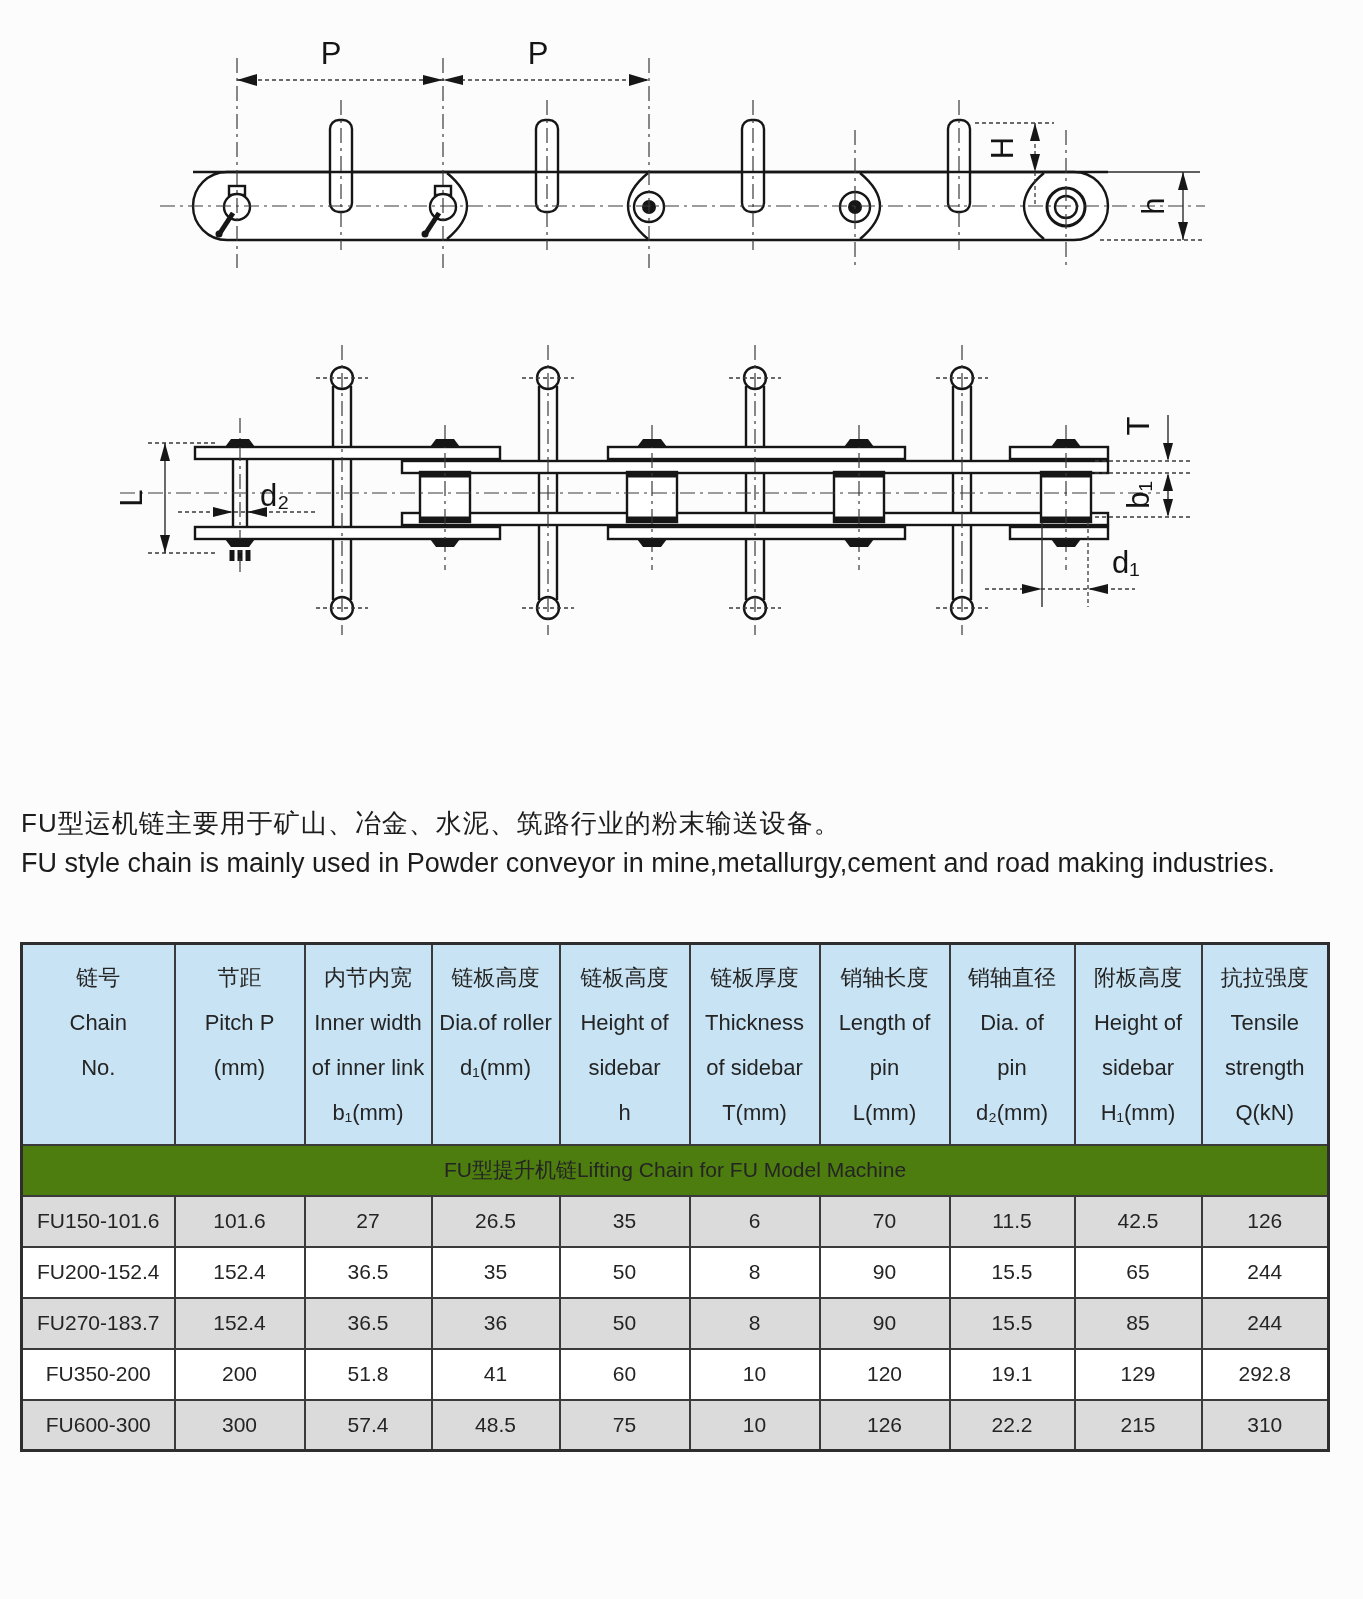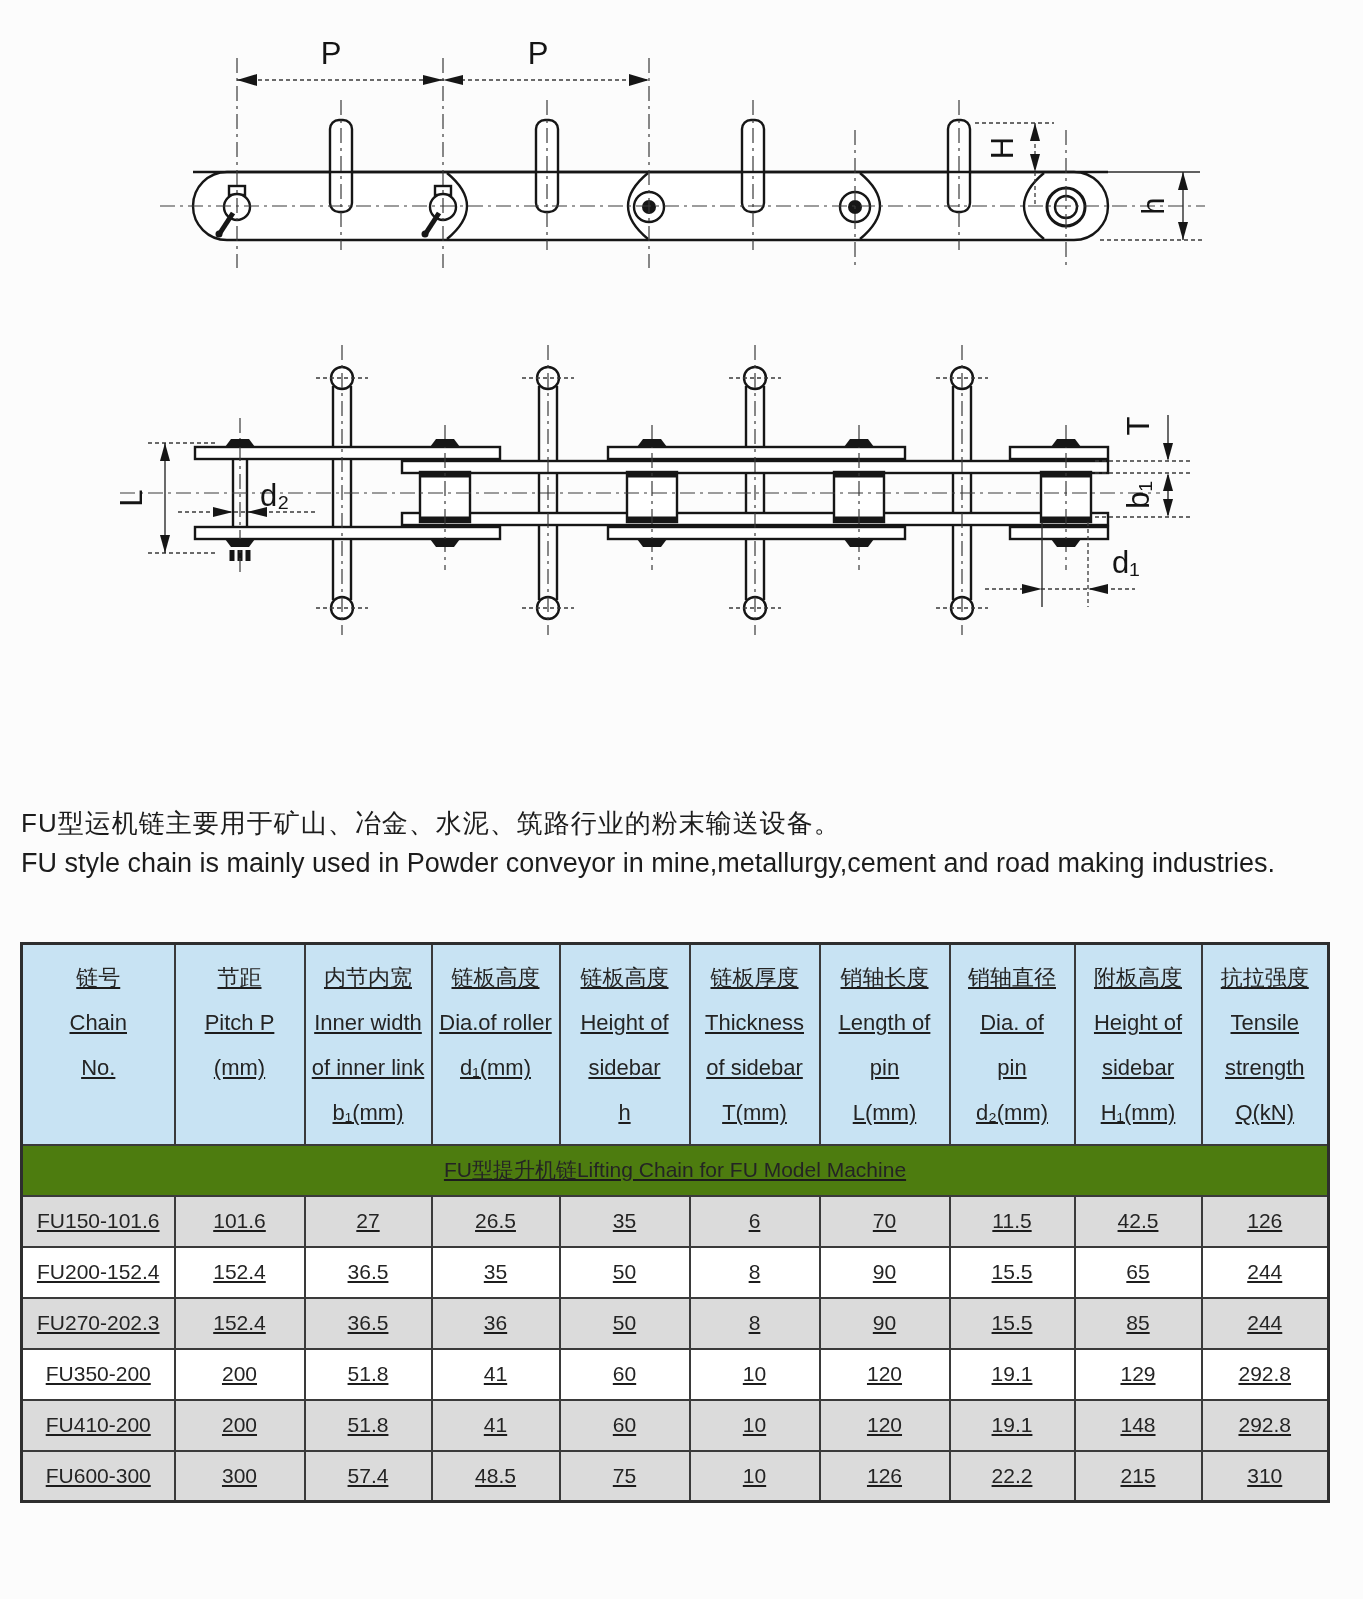--- a/index.html
+++ b/index.html
@@ -18,21 +18,21 @@
   .dim     { stroke:#3a3a3a; stroke-width:1.3; stroke-dasharray:4 3; fill:none; }
   .arr     { fill:#161616; stroke:none; }
   .lbl     { font-size:31px; }
 
   .desc { position:absolute; left:21px; top:804px; }
   .desc .zh { font-size:26px; line-height:38px; letter-spacing:1px; }
   .desc .en { font-size:27px; line-height:42px; }
 
   .spec-table {
     position:absolute; left:20px; top:942px; width:1307px;
-    border-collapse:collapse; table-layout:fixed; background:#ffffff;text-decoration:underline;
+    border-collapse:collapse; table-layout:fixed; background:#ffffff;
   }
   .spec-table th, .spec-table td {
     border:2px solid #3a3a3a; text-align:center; color:#242424;
     padding:0; overflow:hidden; box-sizing:border-box;
   }
   .spec-table { border:3px solid #2e2e2e; }
   .spec-table thead th {
     background:var(--header-bg); font-weight:normal; font-size:22px;
     vertical-align:top; padding-top:10px; height:201px;
   }
@@ -386,21 +386,21 @@
           <td>36.5</td>
           <td>35</td>
           <td>50</td>
           <td>8</td>
           <td>90</td>
           <td>15.5</td>
           <td>65</td>
           <td>244</td>
         </tr>
         <tr class="alt">
-          <td>FU270-202.3</td>
+          <td>FU270-183.7</td>
           <td>152.4</td>
           <td>36.5</td>
           <td>36</td>
           <td>50</td>
           <td>8</td>
           <td>90</td>
           <td>15.5</td>
           <td>85</td>
           <td>244</td>
         </tr>
@@ -410,32 +410,20 @@
           <td>51.8</td>
           <td>41</td>
           <td>60</td>
           <td>10</td>
           <td>120</td>
           <td>19.1</td>
           <td>129</td>
           <td>292.8</td>
         </tr>
         <tr class="alt">
-          <td>FU410-200</td>
-          <td>200</td>
-          <td>51.8</td>
-          <td>41</td>
-          <td>60</td>
-          <td>10</td>
-          <td>120</td>
-          <td>19.1</td>
-          <td>148</td>
-          <td>292.8</td>
-        </tr>
-        <tr class="alt">
           <td>FU600-300</td>
           <td>300</td>
           <td>57.4</td>
           <td>48.5</td>
           <td>75</td>
           <td>10</td>
           <td>126</td>
           <td>22.2</td>
           <td>215</td>
           <td>310</td>

